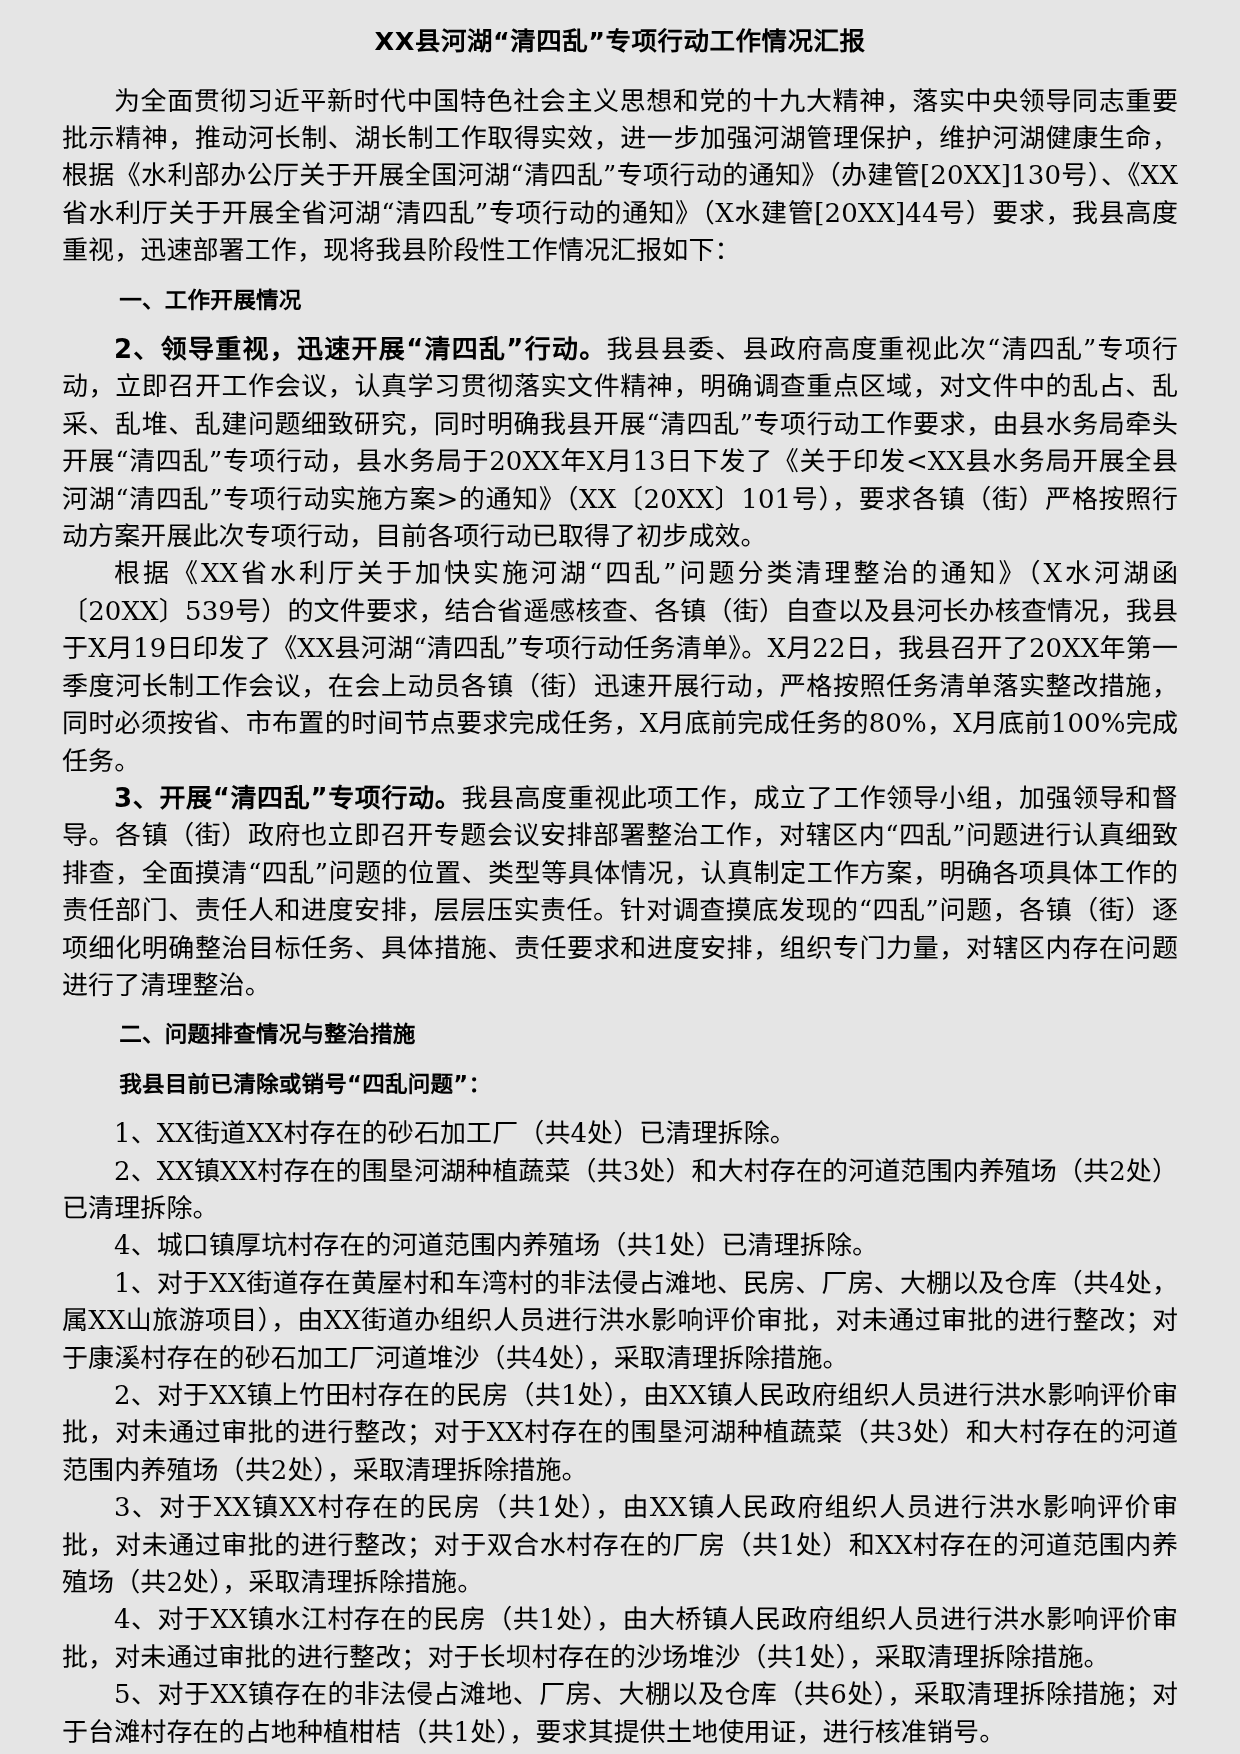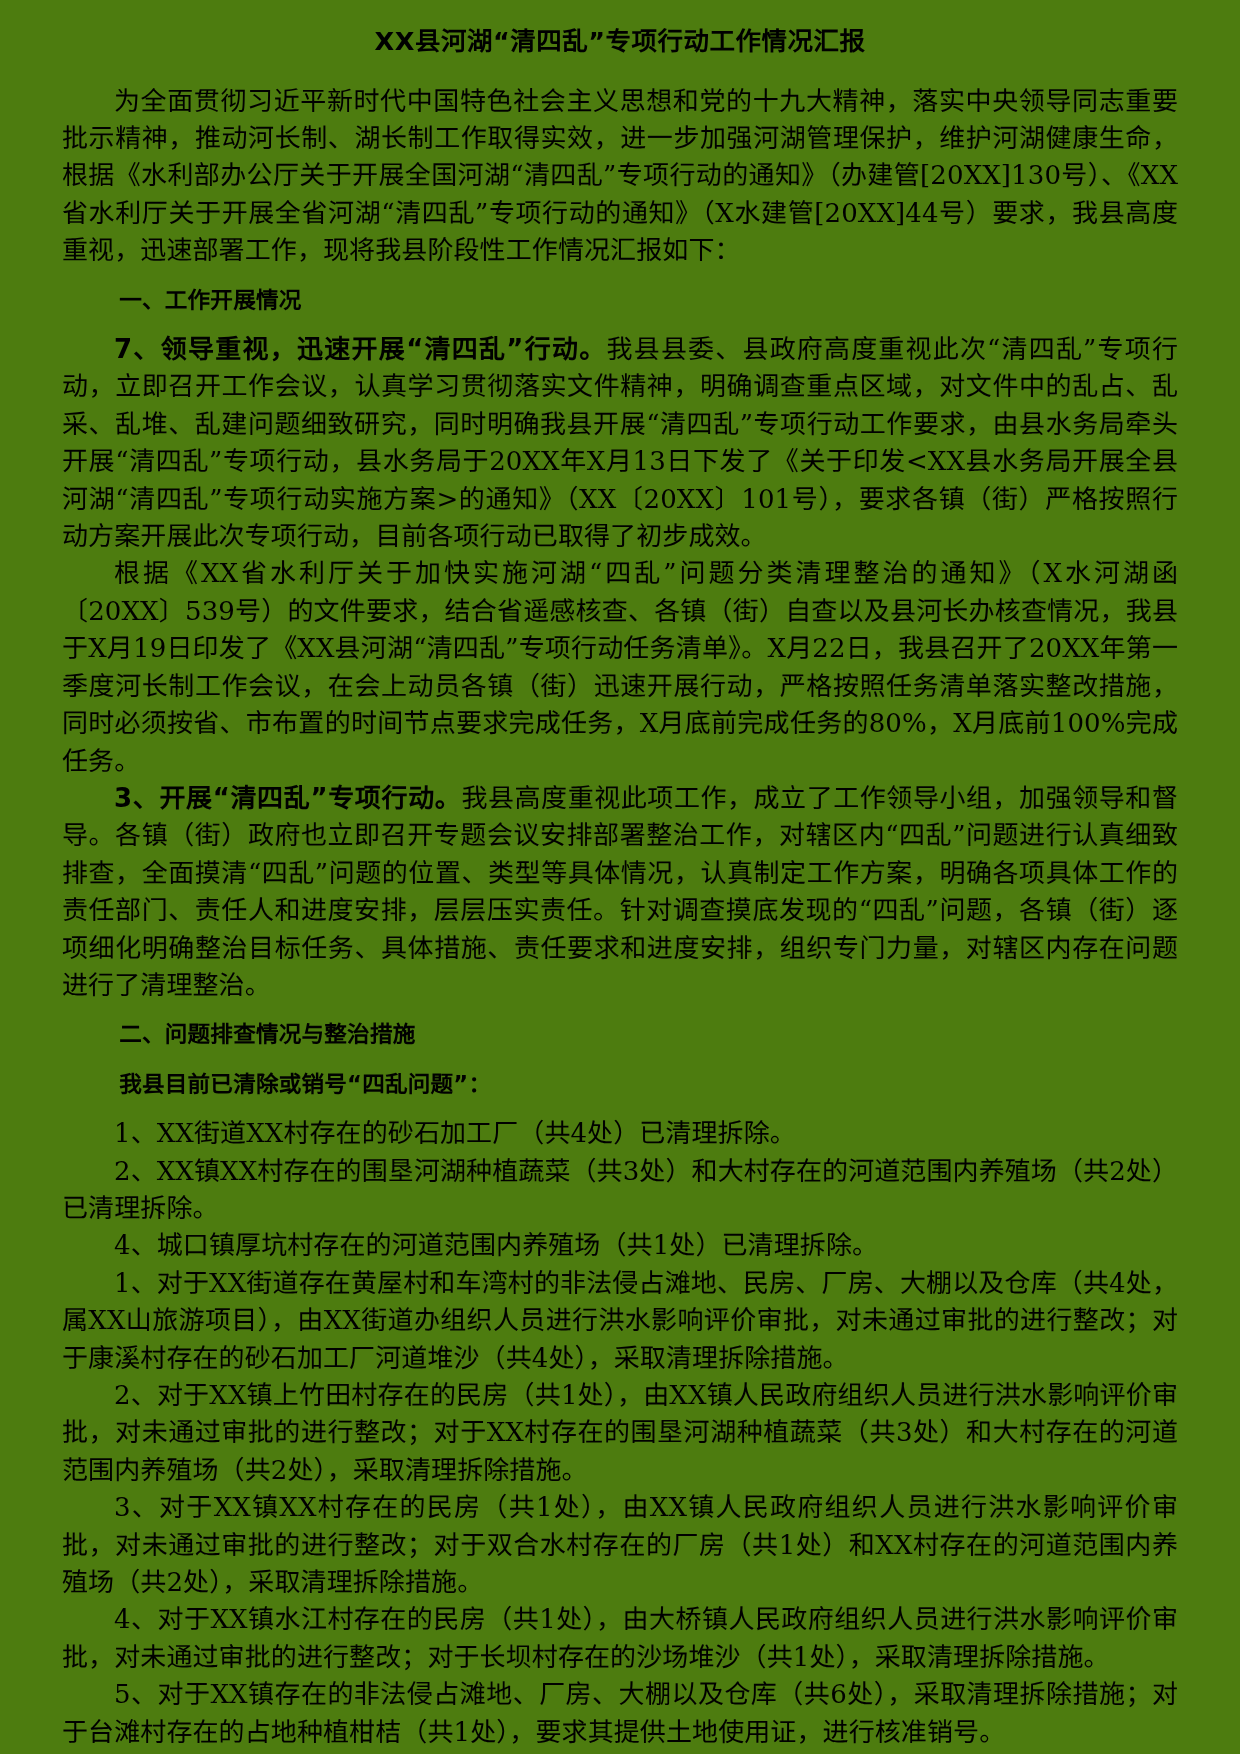--- a/index.html
+++ b/index.html
@@ -10,21 +10,21 @@
   }
   body {
     font-family: "DejaVu Serif", "Liberation Serif", serif;
     color: #000000;
   }
   .page {
     width: 1240px;
     height: 1754px;
     box-sizing: border-box;
     padding: 26px 62px 0 62px;
-    background: #4d7c0f;
+    background: #e5e5e5;
     position: relative;
     overflow: hidden;
   }
   .doc-title {
     text-align: center;
     font-family: "DejaVu Sans", "Liberation Sans", sans-serif;
     font-weight: bold;
     font-size: 25.5px;
     letter-spacing: 0.5px;
     line-height: 1.2;
@@ -64,21 +64,21 @@
 <body>
 
 <div class="page">
 
   <h1 class="doc-title">XX县河湖“清四乱”专项行动工作情况汇报</h1>
 
   <p class="para">为全面贯彻习近平新时代中国特色社会主义思想和党的十九大精神，落实中央领导同志重要批示精神，推动河长制、湖长制工作取得实效，进一步加强河湖管理保护，维护河湖健康生命，根据《水利部办公厅关于开展全国河湖“清四乱”专项行动的通知》（办建管[20XX]130号）、《XX省水利厅关于开展全省河湖“清四乱”专项行动的通知》（X水建管[20XX]44号）要求，我县高度重视，迅速部署工作，现将我县阶段性工作情况汇报如下：</p>
 
   <p class="heading1">一、工作开展情况</p>
 
-  <p class="para"><span class="subhead-inline">7、领导重视，迅速开展“清四乱”行动。</span><span class="runon">我县县委、县政府高度重视此次“清四乱”专项行动，立即召开工作会议，认真学习贯彻落实文件精神，明确调查重点区域，对文件中的乱占、乱采、乱堆、乱建问题细致研究，同时明确我县开展“清四乱”专项行动工作要求，由县水务局牵头开展“清四乱”专项行动，县水务局于20XX年X月13日下发了《关于印发&lt;XX县水务局开展全县河湖“清四乱”专项行动实施方案&gt;的通知》（XX〔20XX〕101号），要求各镇（街）严格按照行动方案开展此次专项行动，目前各项行动已取得了初步成效。</span></p>
+  <p class="para"><span class="subhead-inline">2、领导重视，迅速开展“清四乱”行动。</span><span class="runon">我县县委、县政府高度重视此次“清四乱”专项行动，立即召开工作会议，认真学习贯彻落实文件精神，明确调查重点区域，对文件中的乱占、乱采、乱堆、乱建问题细致研究，同时明确我县开展“清四乱”专项行动工作要求，由县水务局牵头开展“清四乱”专项行动，县水务局于20XX年X月13日下发了《关于印发&lt;XX县水务局开展全县河湖“清四乱”专项行动实施方案&gt;的通知》（XX〔20XX〕101号），要求各镇（街）严格按照行动方案开展此次专项行动，目前各项行动已取得了初步成效。</span></p>
 
 
   <p class="para">根据《XX省水利厅关于加快实施河湖“四乱”问题分类清理整治的通知》（X水河湖函〔20XX〕539号）的文件要求，结合省遥感核查、各镇（街）自查以及县河长办核查情况，我县于X月19日印发了《XX县河湖“清四乱”专项行动任务清单》。X月22日，我县召开了20XX年第一季度河长制工作会议，在会上动员各镇（街）迅速开展行动，严格按照任务清单落实整改措施，同时必须按省、市布置的时间节点要求完成任务，X月底前完成任务的80%，X月底前100%完成任务。</p>
 
   <p class="para"><span class="subhead-inline">3、开展“清四乱”专项行动。</span><span class="runon">我县高度重视此项工作，成立了工作领导小组，加强领导和督导。各镇（街）政府也立即召开专题会议安排部署整治工作，对辖区内“四乱”问题进行认真细致排查，全面摸清“四乱”问题的位置、类型等具体情况，认真制定工作方案，明确各项具体工作的责任部门、责任人和进度安排，层层压实责任。针对调查摸底发现的“四乱”问题，各镇（街）逐项细化明确整治目标任务、具体措施、责任要求和进度安排，组织专门力量，对辖区内存在问题进行了清理整治。</span></p>
 
   <p class="heading1">二、问题排查情况与整治措施</p>
 
 
   <p class="heading1">我县目前已清除或销号“四乱问题”：</p>

